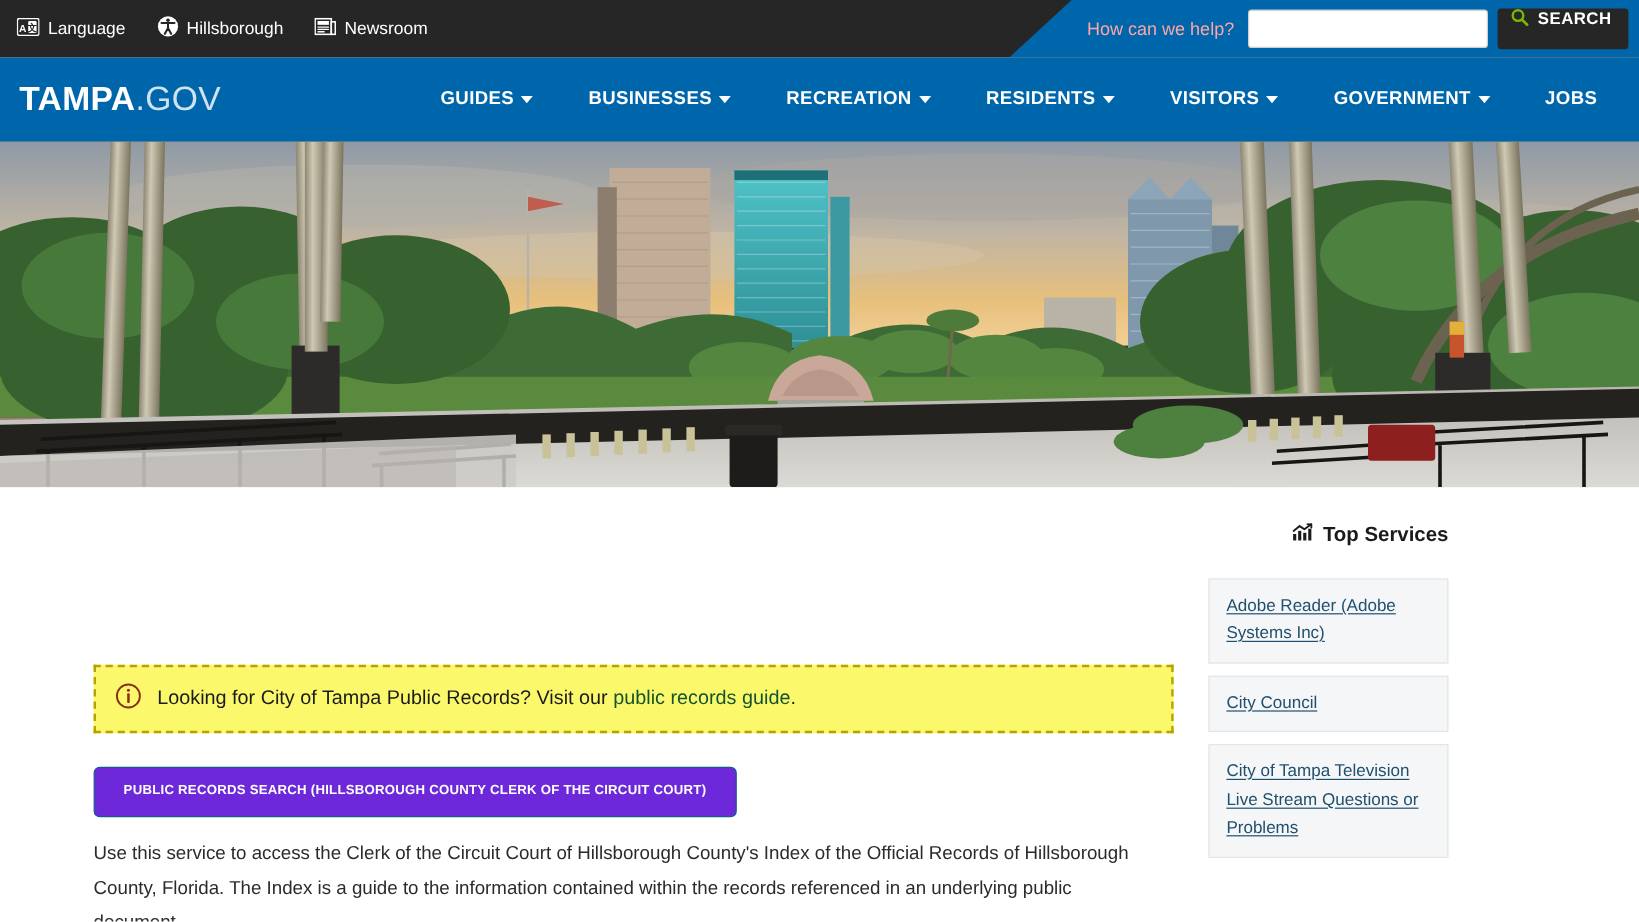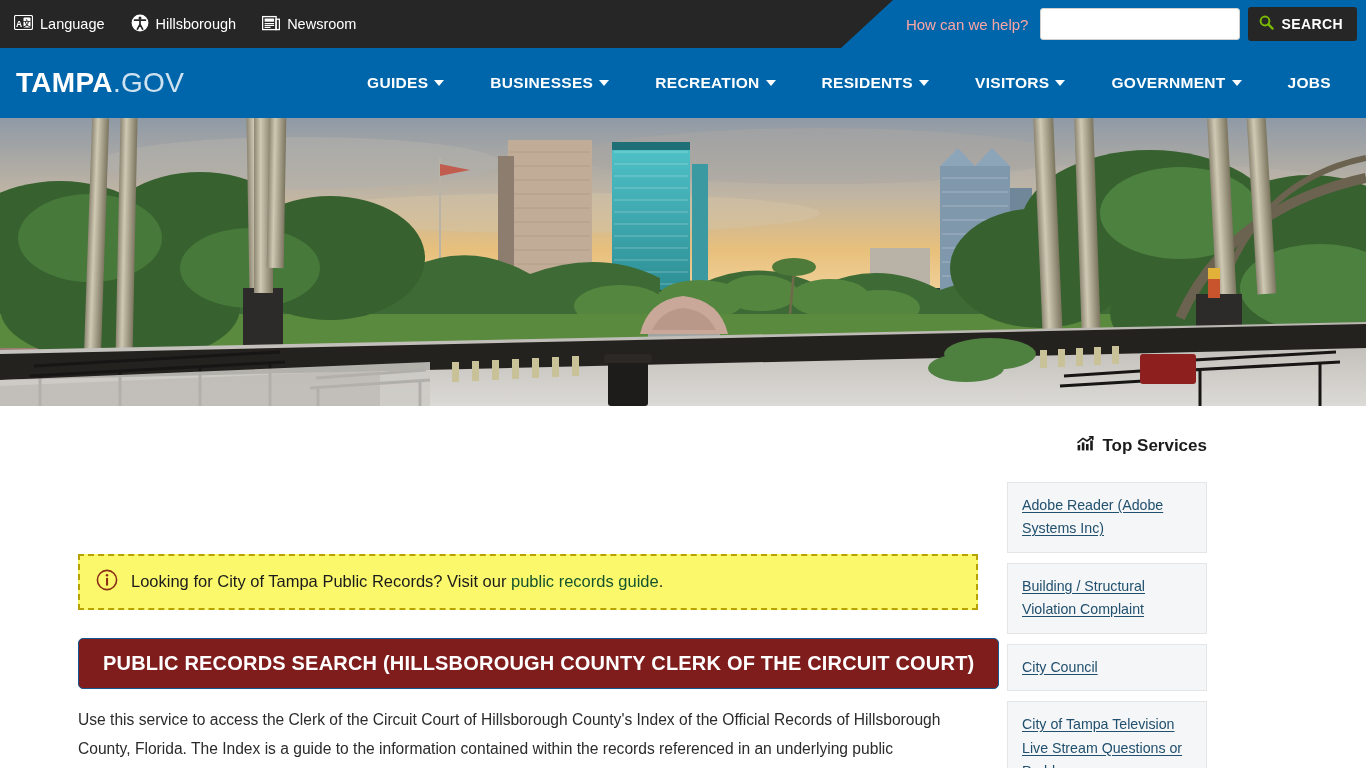--- a/index.html
+++ b/index.html
@@ -80,21 +80,21 @@
     height: 34px;
     background: #262626;
     border: none;
     border-radius: 3px;
     color: #ffffff;
     font-size: 14px;
     font-weight: bold;
     letter-spacing: 0.4px;
     padding: 0 14px 0 11px;
     display: flex;
-    align-items: center;
+    align-items: flex-start;
     gap: 7px;
     cursor: pointer;
     font-family: "Liberation Sans", sans-serif;
   }
 
   
   .mainnav {
     height: 70px;
     background: #0066ab;
     display: flex;
@@ -176,25 +176,25 @@
   }
   .alert-txt a {
     color: #14532d;
     text-underline-offset: 2px;
     cursor: pointer;
   }
   .info-ico { flex: 0 0 auto; display: block; }
 
   .cta-wrap { margin-top: 28px; display: flex; }
   .cta {
-    background: #7f1d1d;
+    background: #6d28d9;
     border: 1px solid #15588f;
     border-radius: 5px;
     color: #ffffff;
-    font-size: 20px;
+    font-size: 11px;
     font-weight: bold;
     letter-spacing: 0.2px;
     padding: 14px 24px 15px;
     cursor: pointer;
     font-family: "Liberation Sans", sans-serif;
     line-height: 1;
     white-space: nowrap;
   }
   .body-text {
     margin-top: 17px;
@@ -554,23 +554,20 @@
         </svg>
       </span>
       <span>Top Services</span>
     </div>
 
     <div class="side-list">
       <div class="side-card">
         <a>Adobe Reader (Adobe Systems Inc)</a>
       </div>
       <div class="side-card">
-        <a>Building / Structural Violation Complaint</a>
-      </div>
-      <div class="side-card">
         <a>City Council</a>
       </div>
       <div class="side-card">
         <a>City of Tampa Television Live Stream Questions or Problems</a>
       </div>
     </div>
   </div>
 </div>
 
 </body></html>

